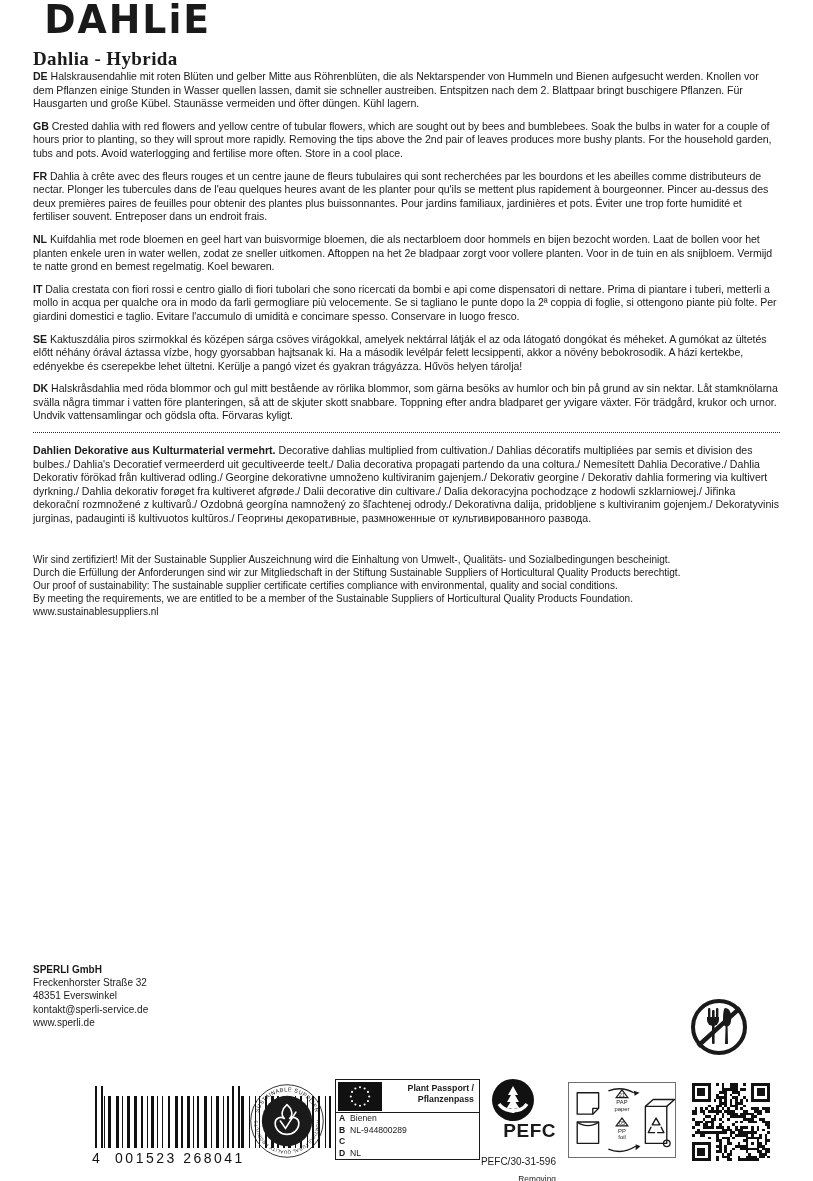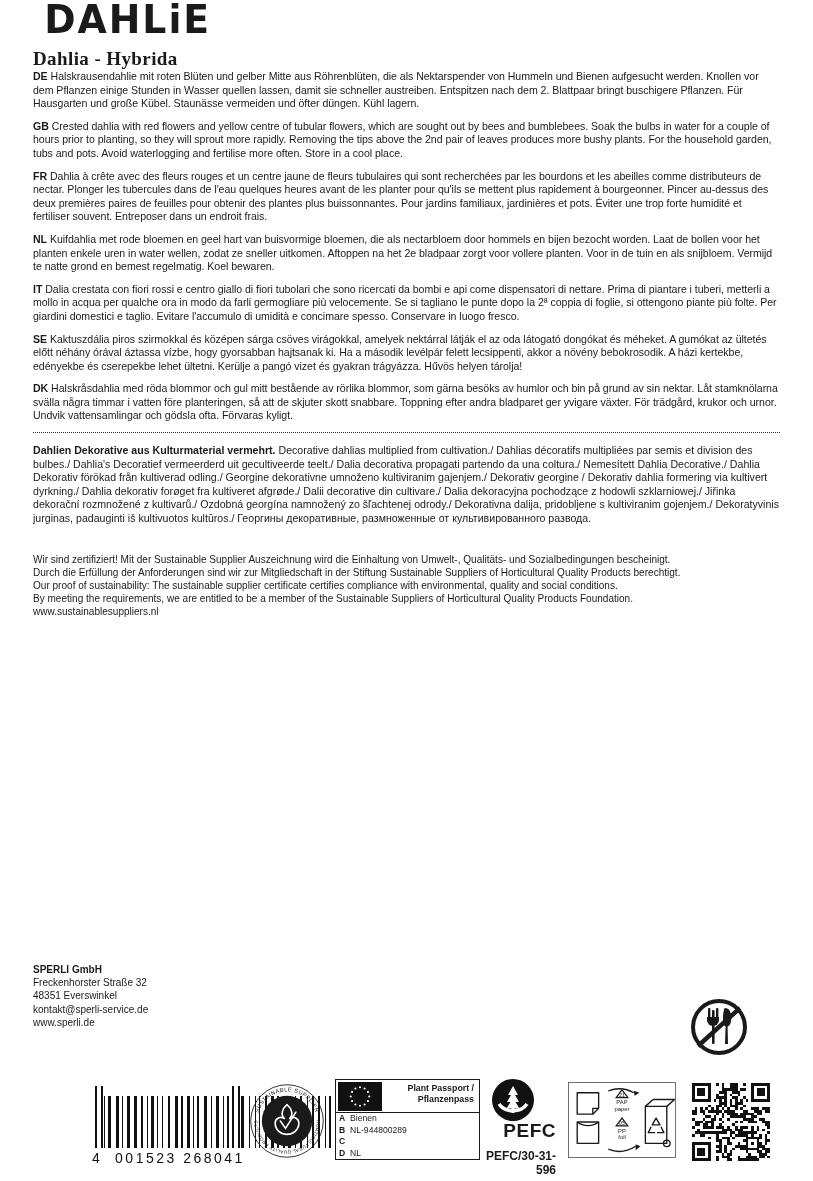--- a/index.html
+++ b/index.html
@@ -134,21 +134,21 @@
 
   .pefc{
     position:absolute;left:470px;top:1078px;
     width:86px;text-align:right;
   }
   .pefc .mark{width:44px;height:44px;margin:0 auto;}
   .pefc .word{
     font-weight:700;font-size:19px;letter-spacing:.5px;margin-top:-2px;
     font-family:"Liberation Sans",sans-serif;
   }
-  .pefc .code{font-size:12px;margin-top:7px;font-weight:bold;}
+  .pefc .code{font-size:10px;margin-top:14px;}
   .pefc .pack{font-size:8.4px;margin-top:7px;}
 
   .recycle{
     position:absolute;left:568px;top:1082px;
     width:108px;height:76px;
     border:1.3px solid #6f6f6f;
     box-sizing:border-box;
   }
 
   .qr{

